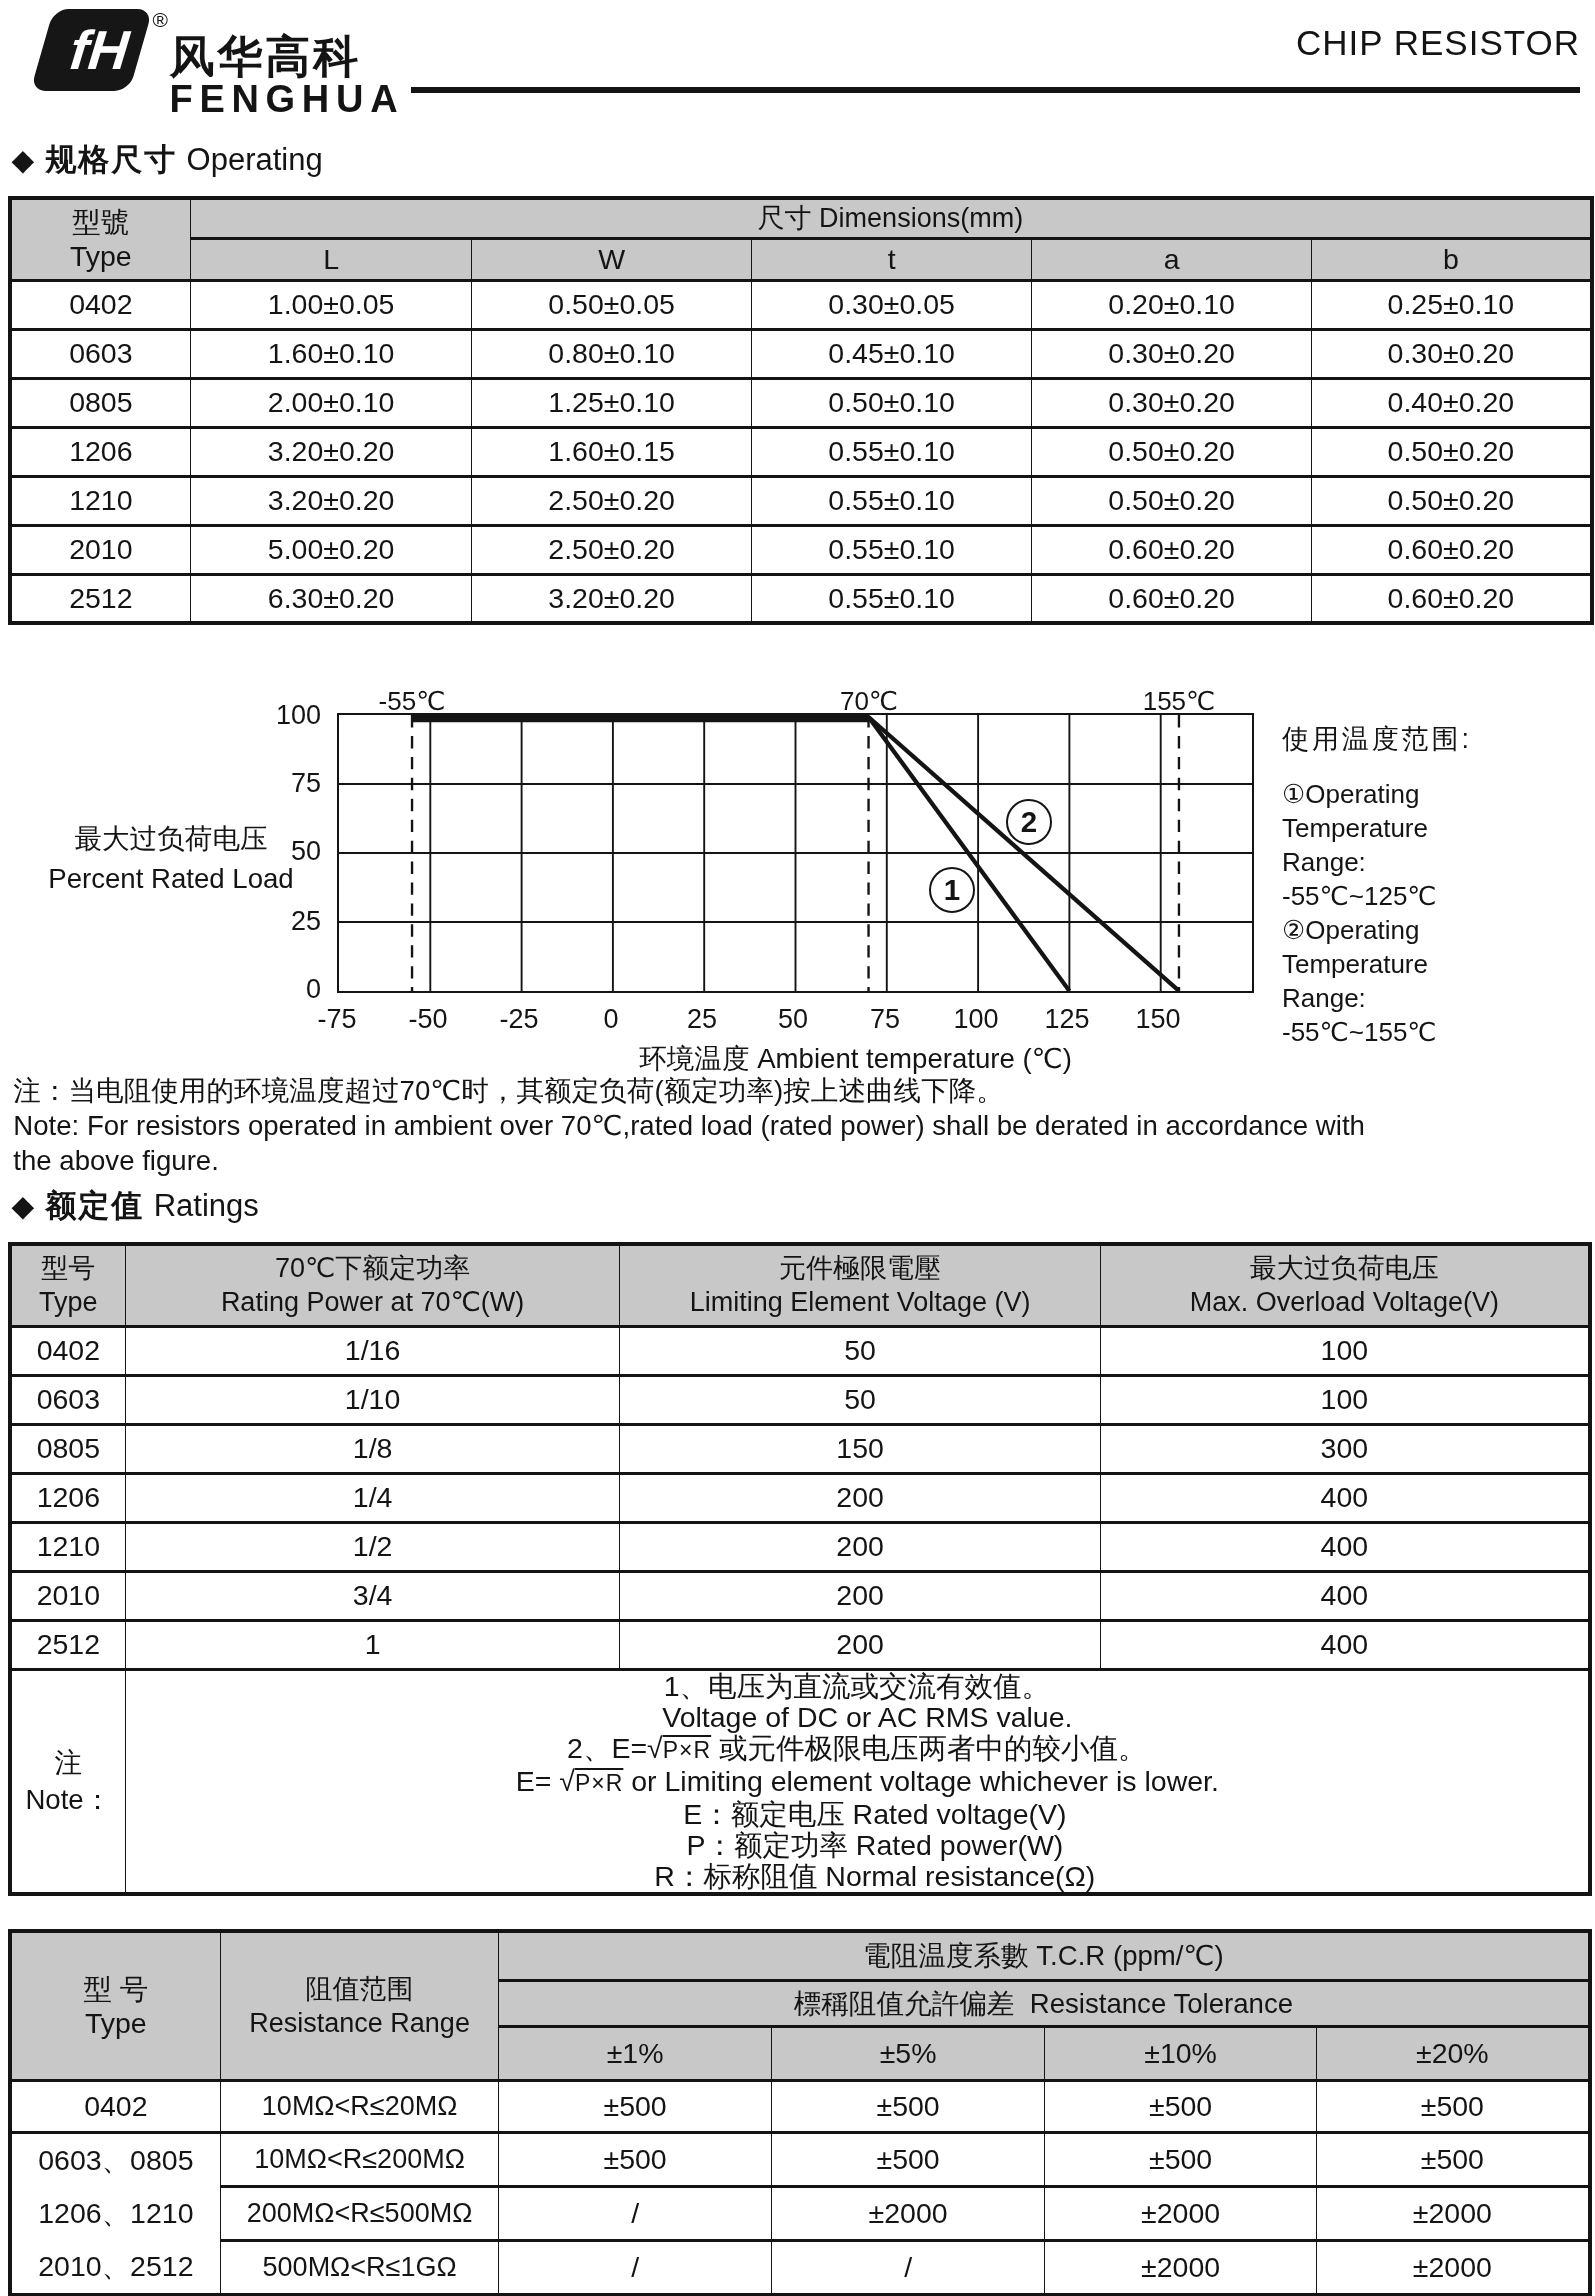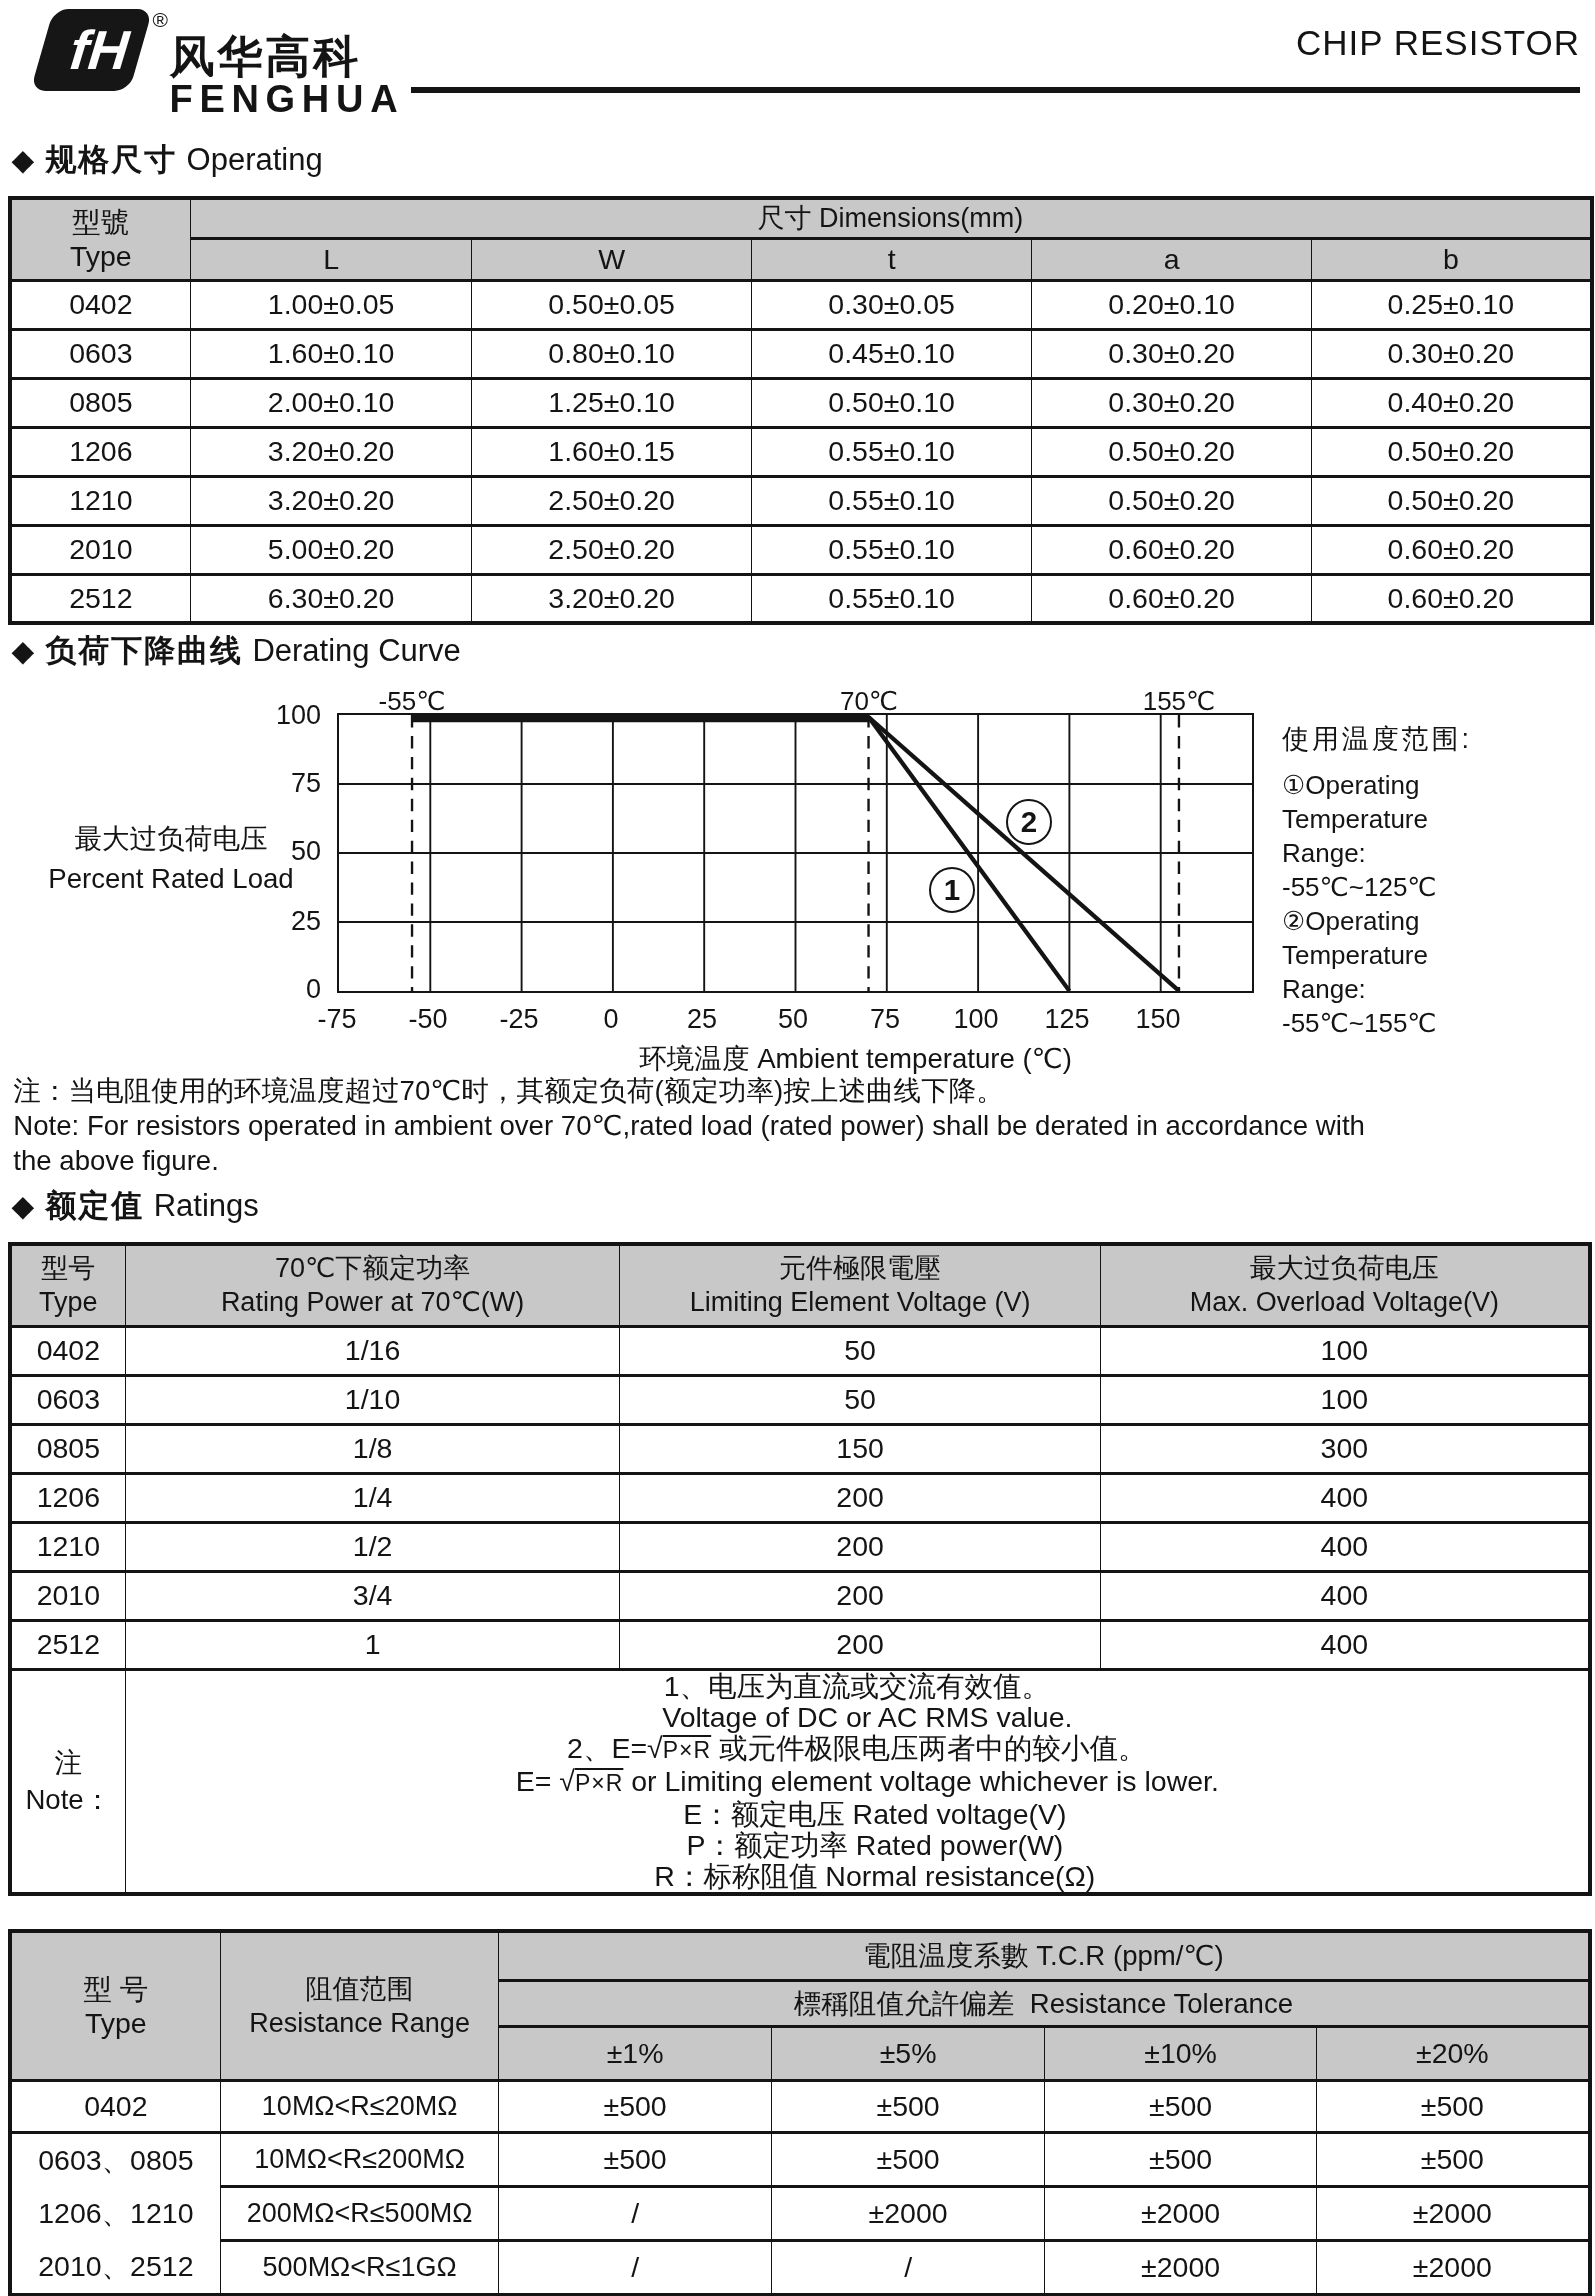--- a/index.html
+++ b/index.html
@@ -50,21 +50,21 @@
   .sqrt{font-size:28.5px;}
   
   #chart{position:absolute;left:0;top:680px;width:1595px;height:409px;}
   #plot{position:absolute;left:337px;top:33px;width:913px;height:276px;border:2.9px solid #141414;}
   .top-marker{position:absolute;top:-29.5px;transform:translateX(-50%);font-size:26px;white-space:nowrap;}
   .ytick{position:absolute;width:76px;text-align:right;font-size:27px;transform:translateY(-50%);}
   .xtick{position:absolute;top:324px;transform:translateX(-50%);font-size:27px;}
   .xlabel{position:absolute;left:399px;top:360px;width:913px;text-align:center;font-size:27.6px;}
   .ylabel{position:absolute;left:28.5px;top:139px;width:285px;text-align:center;font-size:27.6px;line-height:40px;}
   .legend{position:absolute;left:1282px;top:42px;width:238px;font-size:26px;line-height:34px;}
-  .legend .lg-title{font-size:27px;letter-spacing:2.9px;margin-bottom:12px;}
+  .legend .lg-title{font-size:27px;letter-spacing:2.9px;margin-bottom:21px;}
   .circ{
     position:absolute;width:42px;height:42px;border:2.9px solid #141414;border-radius:50%;
     font-size:29.5px;line-height:42px;text-align:center;font-weight:bold;background:transparent;
   }
   
   #derate-note{position:absolute;left:13.3px;top:1073px;font-size:27.6px;line-height:35px;}
   
   .group-cell{line-height:53px;font-size:28.5px;}
 </style>
 </head>
@@ -166,23 +166,20 @@
       <td>2512</td>
           <td>6.30±0.20</td>
           <td>3.20±0.20</td>
           <td>0.55±0.10</td>
           <td>0.60±0.20</td>
           <td>0.60±0.20</td>
     </tr>
   </tbody>
     </table>
 
-  <div class="sec-title" style="top:630px;">
-    <span class="diamond">◆</span><span class="zh">负荷下降曲线</span><span class="en">Derating Curve</span>
-  </div>
 
   <div id="chart">
     <div class="ylabel">
       <div>最大过负荷电压</div>
       <div>Percent Rated Load</div>
     </div>
 
     <div id="plot">
       <svg width="913" height="276" viewBox="0 0 960 290">
 

